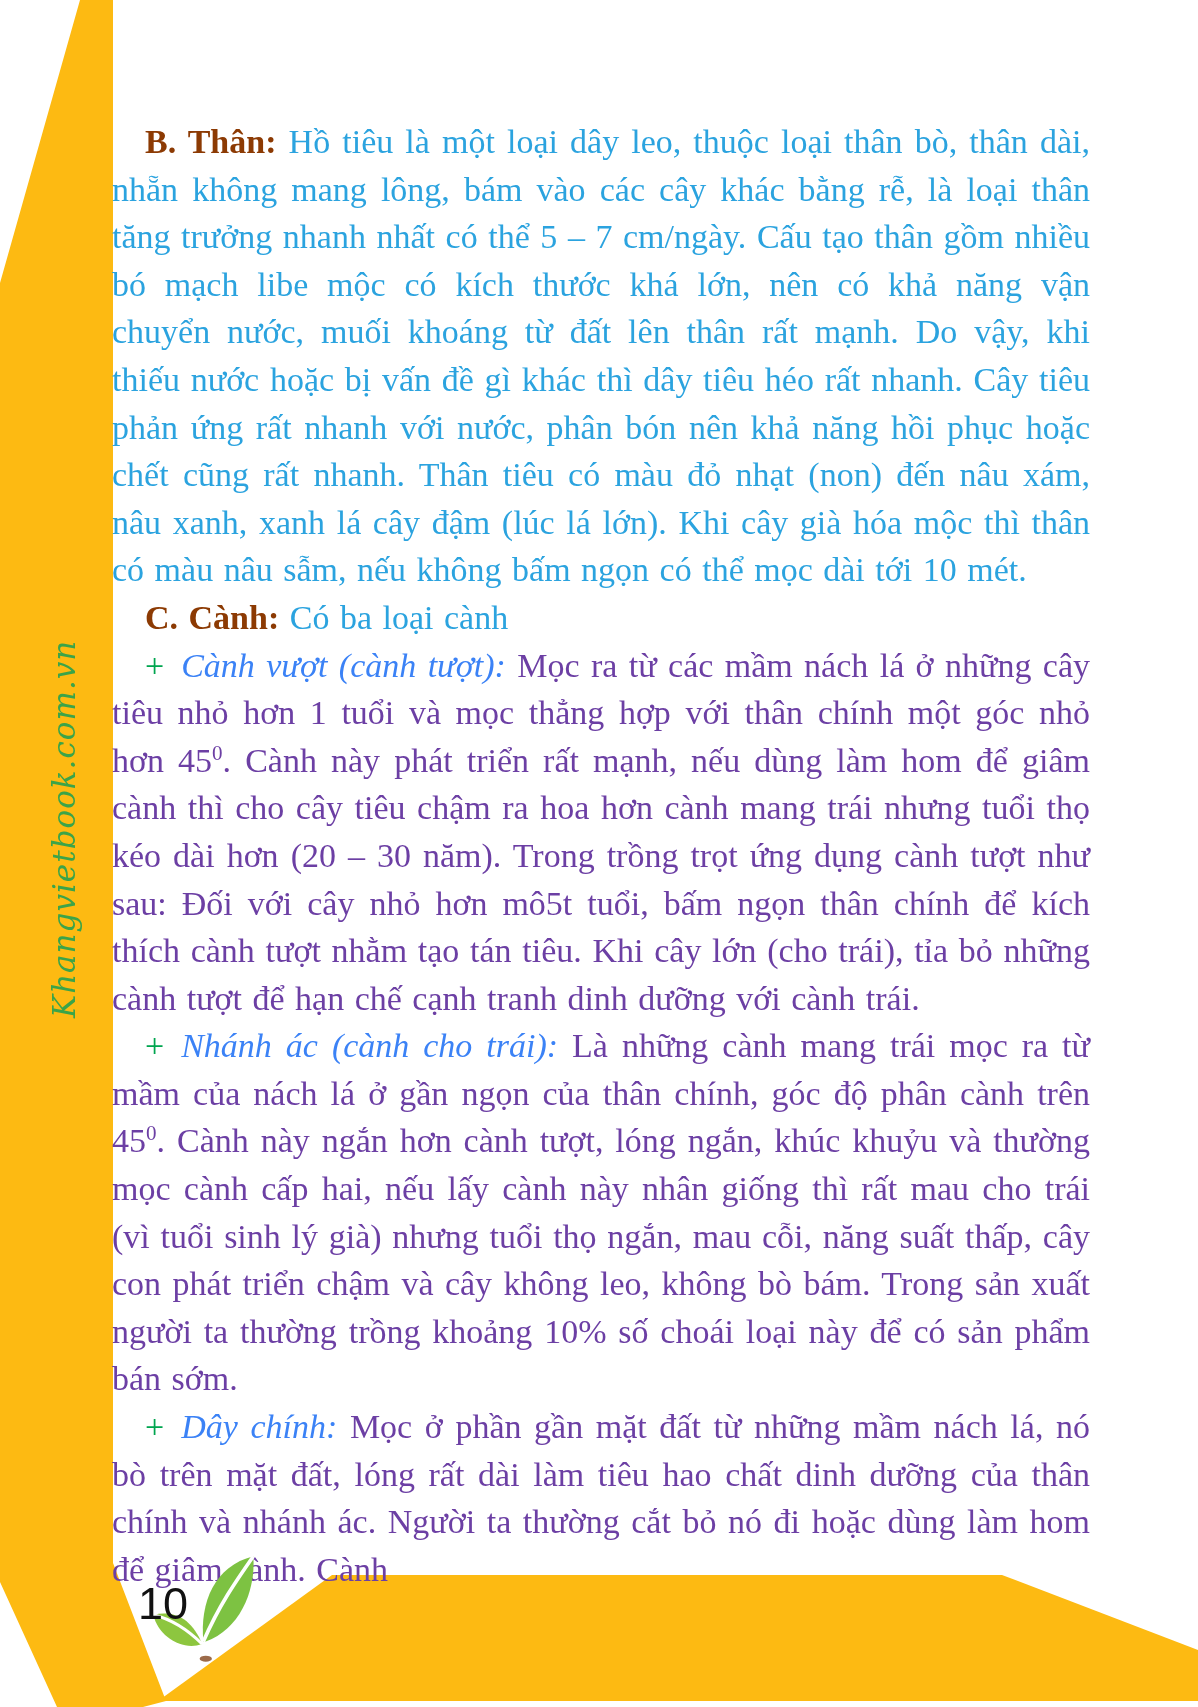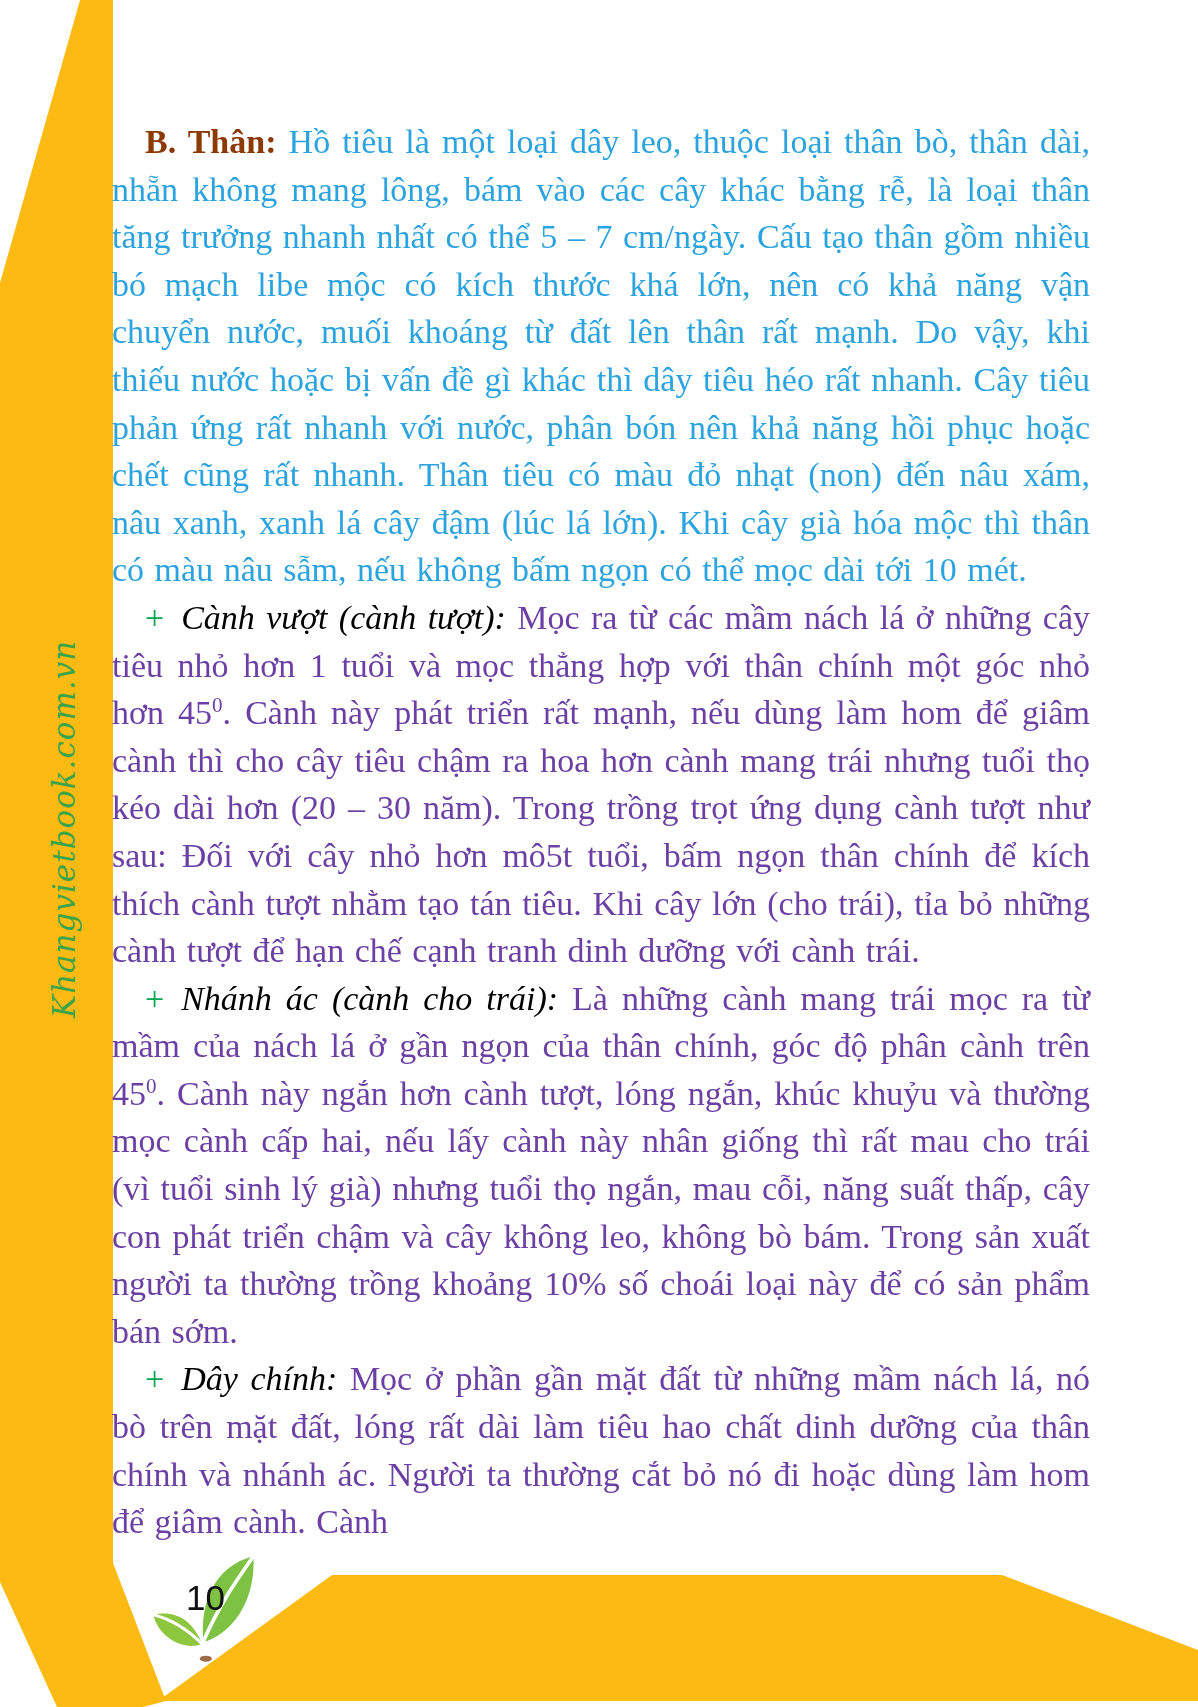--- a/index.html
+++ b/index.html
@@ -16,44 +16,43 @@
     position:absolute;
     left:112px;top:118px;width:978px;
     font-size:34px;
     line-height:47.6px;
     text-align:justify;
     word-spacing:2px;
   }
   .para{margin:0;text-indent:33px;}
   .blue{color:#2BA3DF;}
   .brown{color:#8C3A03;font-weight:bold;}
-  .green-it{color:#000000;font-style:italic;}
+  .green-it{color:#3b82f6;font-style:italic;}
   .green-plus{color:#00A54F;font-style:normal;display:inline-block;margin-right:17px;text-indent:0;}
   .purple{color:#6C3FA4;}
   sup.deg{font-size:0.62em;vertical-align:super;line-height:0;}
   .watermark{
     position:absolute;
     left:46px;top:1018px;
     transform:rotate(-90deg);
     transform-origin:0 0;
     white-space:nowrap;
     font-size:31px;
     font-style:italic;
     color:#3BA449;
     font-family:"DejaVu Serif","Liberation Serif",serif;
     letter-spacing:1px;
   }
   .pagenum{
     position:absolute;
     left:138px;top:1578px;
     font-family:"Liberation Sans","DejaVu Sans",sans-serif;
-    font-size:35px;
+    font-size:45px;
     color:#111111;
     z-index:3;
-    margin-left:48px;
   }
   .leaf{
     position:absolute;left:146px;top:1544px;width:122px;height:122px;z-index:2;
   }
 </style>
 </head>
 <body>
 
 <div class="page">
 
@@ -61,20 +60,21 @@
     <polygon points="80,0 113,0 113,1563 166,1701 143,1707 57,1707 0,1582 0,283" fill="#FDBA12"></polygon>
     <polygon points="332,1575 1002,1575 1198,1650 1198,1701 158,1701" fill="#FDBA12"></polygon>
   </svg>
 
   <div class="watermark">Khangvietbook.com.vn</div>
 
   <div class="content">
 
     <p class="para blue"><span class="brown">B. Thân:</span><span> </span><span>Hồ tiêu là một loại dây leo, thuộc loại thân bò, thân dài, nhẵn không mang lông, bám vào các cây khác bằng rễ, là loại thân tăng trưởng nhanh nhất có thể 5 – 7 cm/ngày. Cấu tạo thân gồm nhiều bó mạch libe mộc có kích thước khá lớn, nên có khả năng vận chuyển nước, muối khoáng từ đất lên thân rất mạnh. Do vậy, khi thiếu nước hoặc bị vấn đề gì khác thì dây tiêu héo rất nhanh. Cây tiêu phản ứng rất nhanh với nước, phân bón nên khả năng hồi phục hoặc chết cũng rất nhanh. Thân tiêu có màu đỏ nhạt (non) đến nâu xám, nâu xanh, xanh lá cây đậm (lúc lá lớn). Khi cây già hóa mộc thì thân có màu nâu sẫm, nếu không bấm ngọn có thể mọc dài tới 10 mét.</span></p>
 
+    <p class="para"><span class="brown">C. Cành:</span><span> </span><span class="blue">Có ba loại cành</span></p>
 
     <p class="para purple"><span class="green-plus">+</span><span class="green-it">Cành vượt (cành tượt)</span><span class="green-it">: </span><span>Mọc ra từ các mầm nách lá ở những cây tiêu nhỏ hơn 1 tuổi và mọc thẳng hợp với thân chính một góc nhỏ hơn 45</span><sup class="deg">0</sup><span>. Cành này phát triển rất mạnh, nếu dùng làm hom để giâm cành thì cho cây tiêu chậm ra hoa hơn cành mang trái nhưng tuổi thọ kéo dài hơn (20 – 30 năm). Trong trồng trọt ứng dụng cành tượt như sau: Đối với cây nhỏ hơn mô5t tuổi, bấm ngọn thân chính để kích thích cành tượt nhằm tạo tán tiêu. Khi cây lớn (cho trái), tỉa bỏ những cành tượt để hạn chế cạnh tranh dinh dưỡng với cành trái.</span></p>
 
     <p class="para purple"><span class="green-plus">+</span><span class="green-it">Nhánh ác (cành cho trái)</span><span class="green-it">: </span><span>Là những cành mang trái mọc ra từ mầm của nách lá ở gần ngọn của thân chính, góc độ phân cành trên 45</span><sup class="deg">0</sup><span>. Cành này ngắn hơn cành tượt, lóng ngắn, khúc khuỷu và thường mọc cành cấp hai, nếu lấy cành này nhân giống thì rất mau cho trái (vì tuổi sinh lý già) nhưng tuổi thọ ngắn, mau cỗi, năng suất thấp, cây con phát triển chậm và cây không leo, không bò bám. Trong sản xuất người ta thường trồng khoảng 10% số choái loại này để có sản phẩm bán sớm.</span></p>
 
     <p class="para purple"><span class="green-plus">+</span><span class="green-it">Dây chính</span><span class="green-it">: </span><span>Mọc ở phần gần mặt đất từ những mầm nách lá, nó bò trên mặt đất, lóng rất dài làm tiêu hao chất dinh dưỡng của thân chính và nhánh ác. Người ta thường cắt bỏ nó đi hoặc dùng làm hom để giâm cành. Cành</span></p>
 
   </div>
 
   <svg class="leaf" viewBox="0 0 100 100" xmlns="http://www.w3.org/2000/svg">

